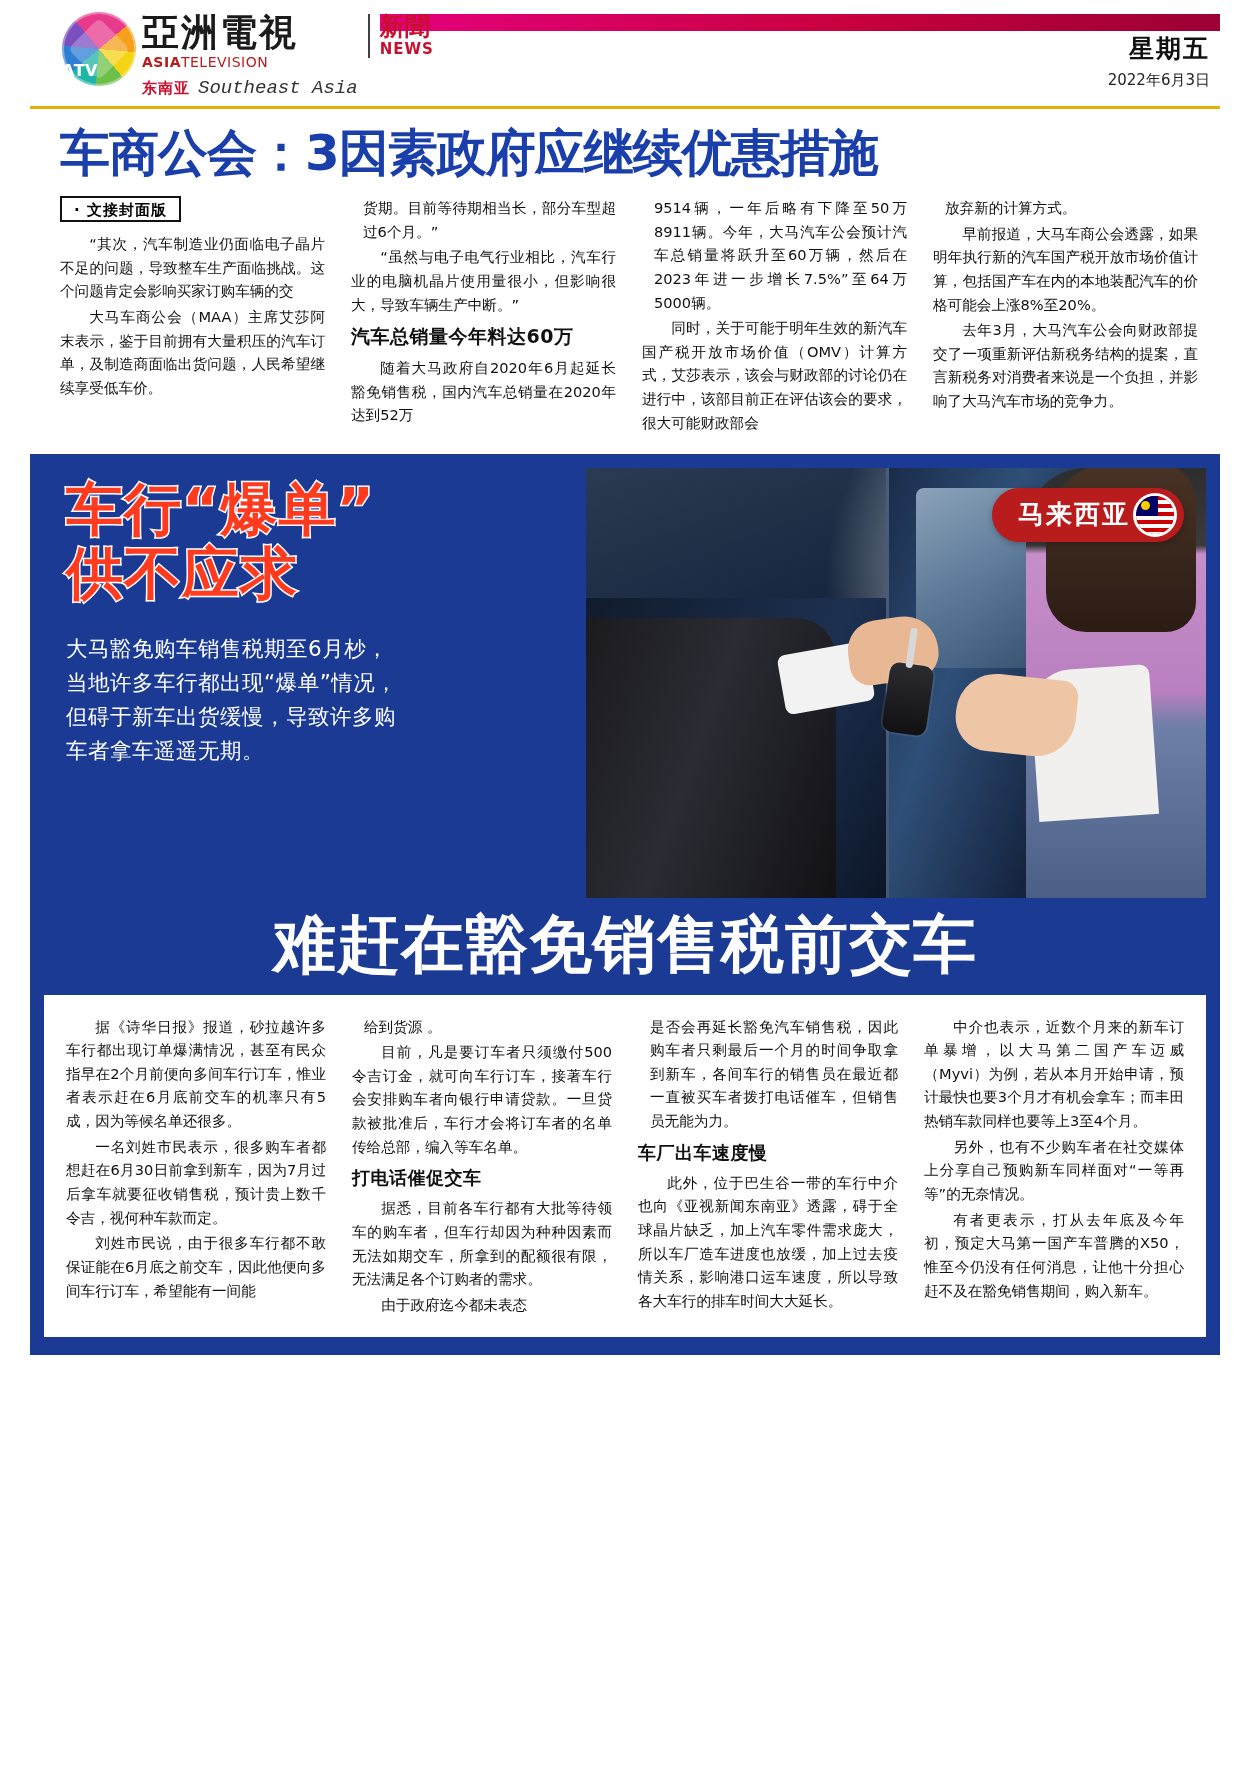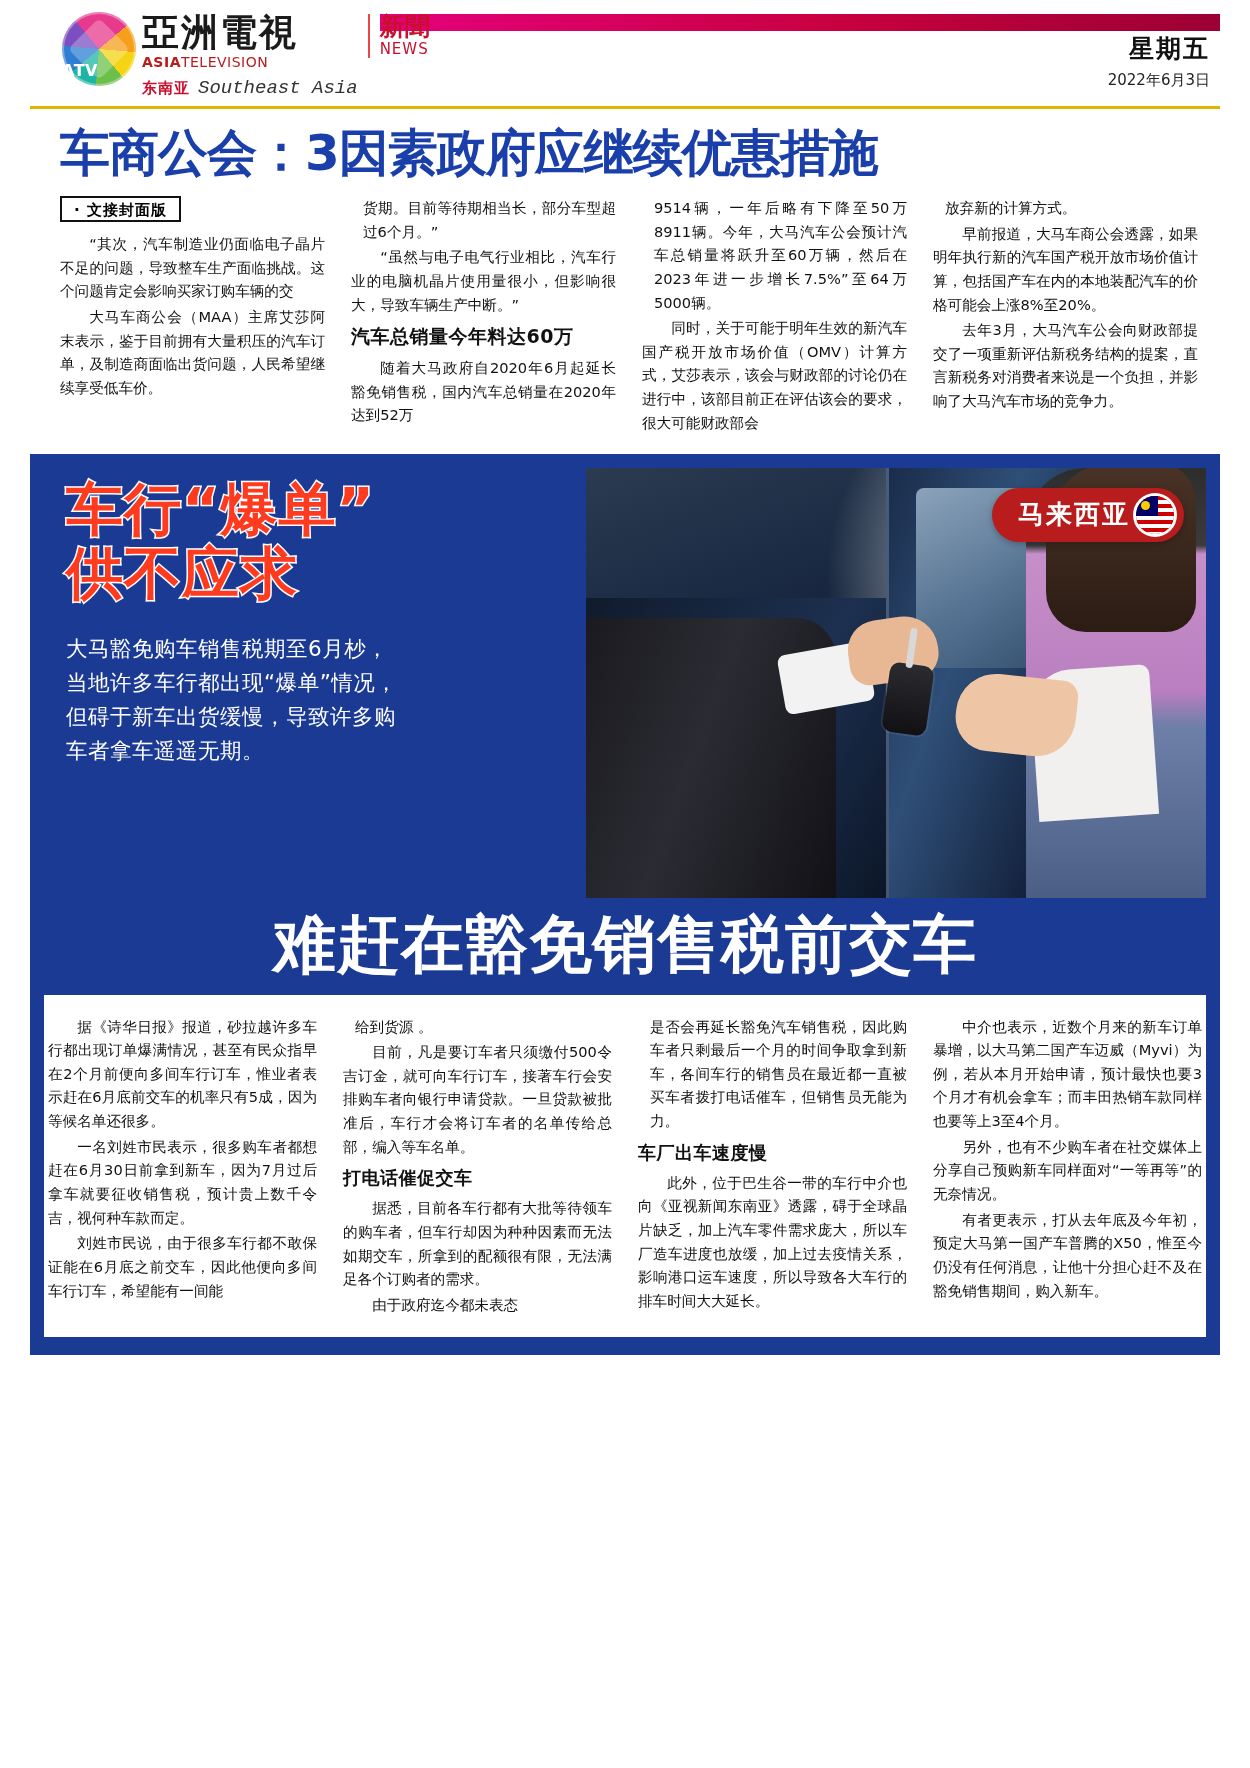--- a/index.html
+++ b/index.html
@@ -94,30 +94,30 @@
   }
   .brand-sea .en {
     font-size: 19px;
     font-style: italic;
     font-family: Liberation Mono, monospace;
     color: #333;
   }
   .news-box {
     margin-left: 4px;
     padding-left: 10px;
-    border-left: 2px solid #ef4444;
+    border-left: 2px solid #404040;
     align-self: flex-start;
     position: relative;
     top: 2px;
   }
   .news-cn {
     font-size: 25px; font-weight: bold; color: #c8102e; line-height: 1.05;
   }
   .news-en {
-    font-size: 15px; font-weight: normal; color: #c8102e; letter-spacing: 1px;
+    font-size: 15px; font-weight: bold; color: #c8102e; letter-spacing: 1px;
   }
   .date-block {
     text-align: right;
     padding-top: 24px;
     padding-right: 6px;
   }
   .weekday {
     font-size: 25px; font-weight: bold; color: #111; letter-spacing: 2px;
   }
   .datetext { font-size: 15px; color: #222; margin-top: 6px; }
@@ -348,21 +348,21 @@
     letter-spacing: 1px;
     text-align: center;
     line-height: 1.05;
     white-space: nowrap;
     font-family: "DejaVu Sans", sans-serif;
   }
 
   .feature-body {
     margin-top: 16px;
     background: #fff;
-    padding: 20px 4px 18px;
+    padding: 20px 22px 18px;
     display: grid;
     grid-template-columns: repeat(4, 1fr);
     column-gap: 26px;
   }
   .feature-body p {
     margin: 0 0 2px 0;
     font-size: 14.6px;
     line-height: 1.62;
     text-align: justify;
     text-indent: 2em;

